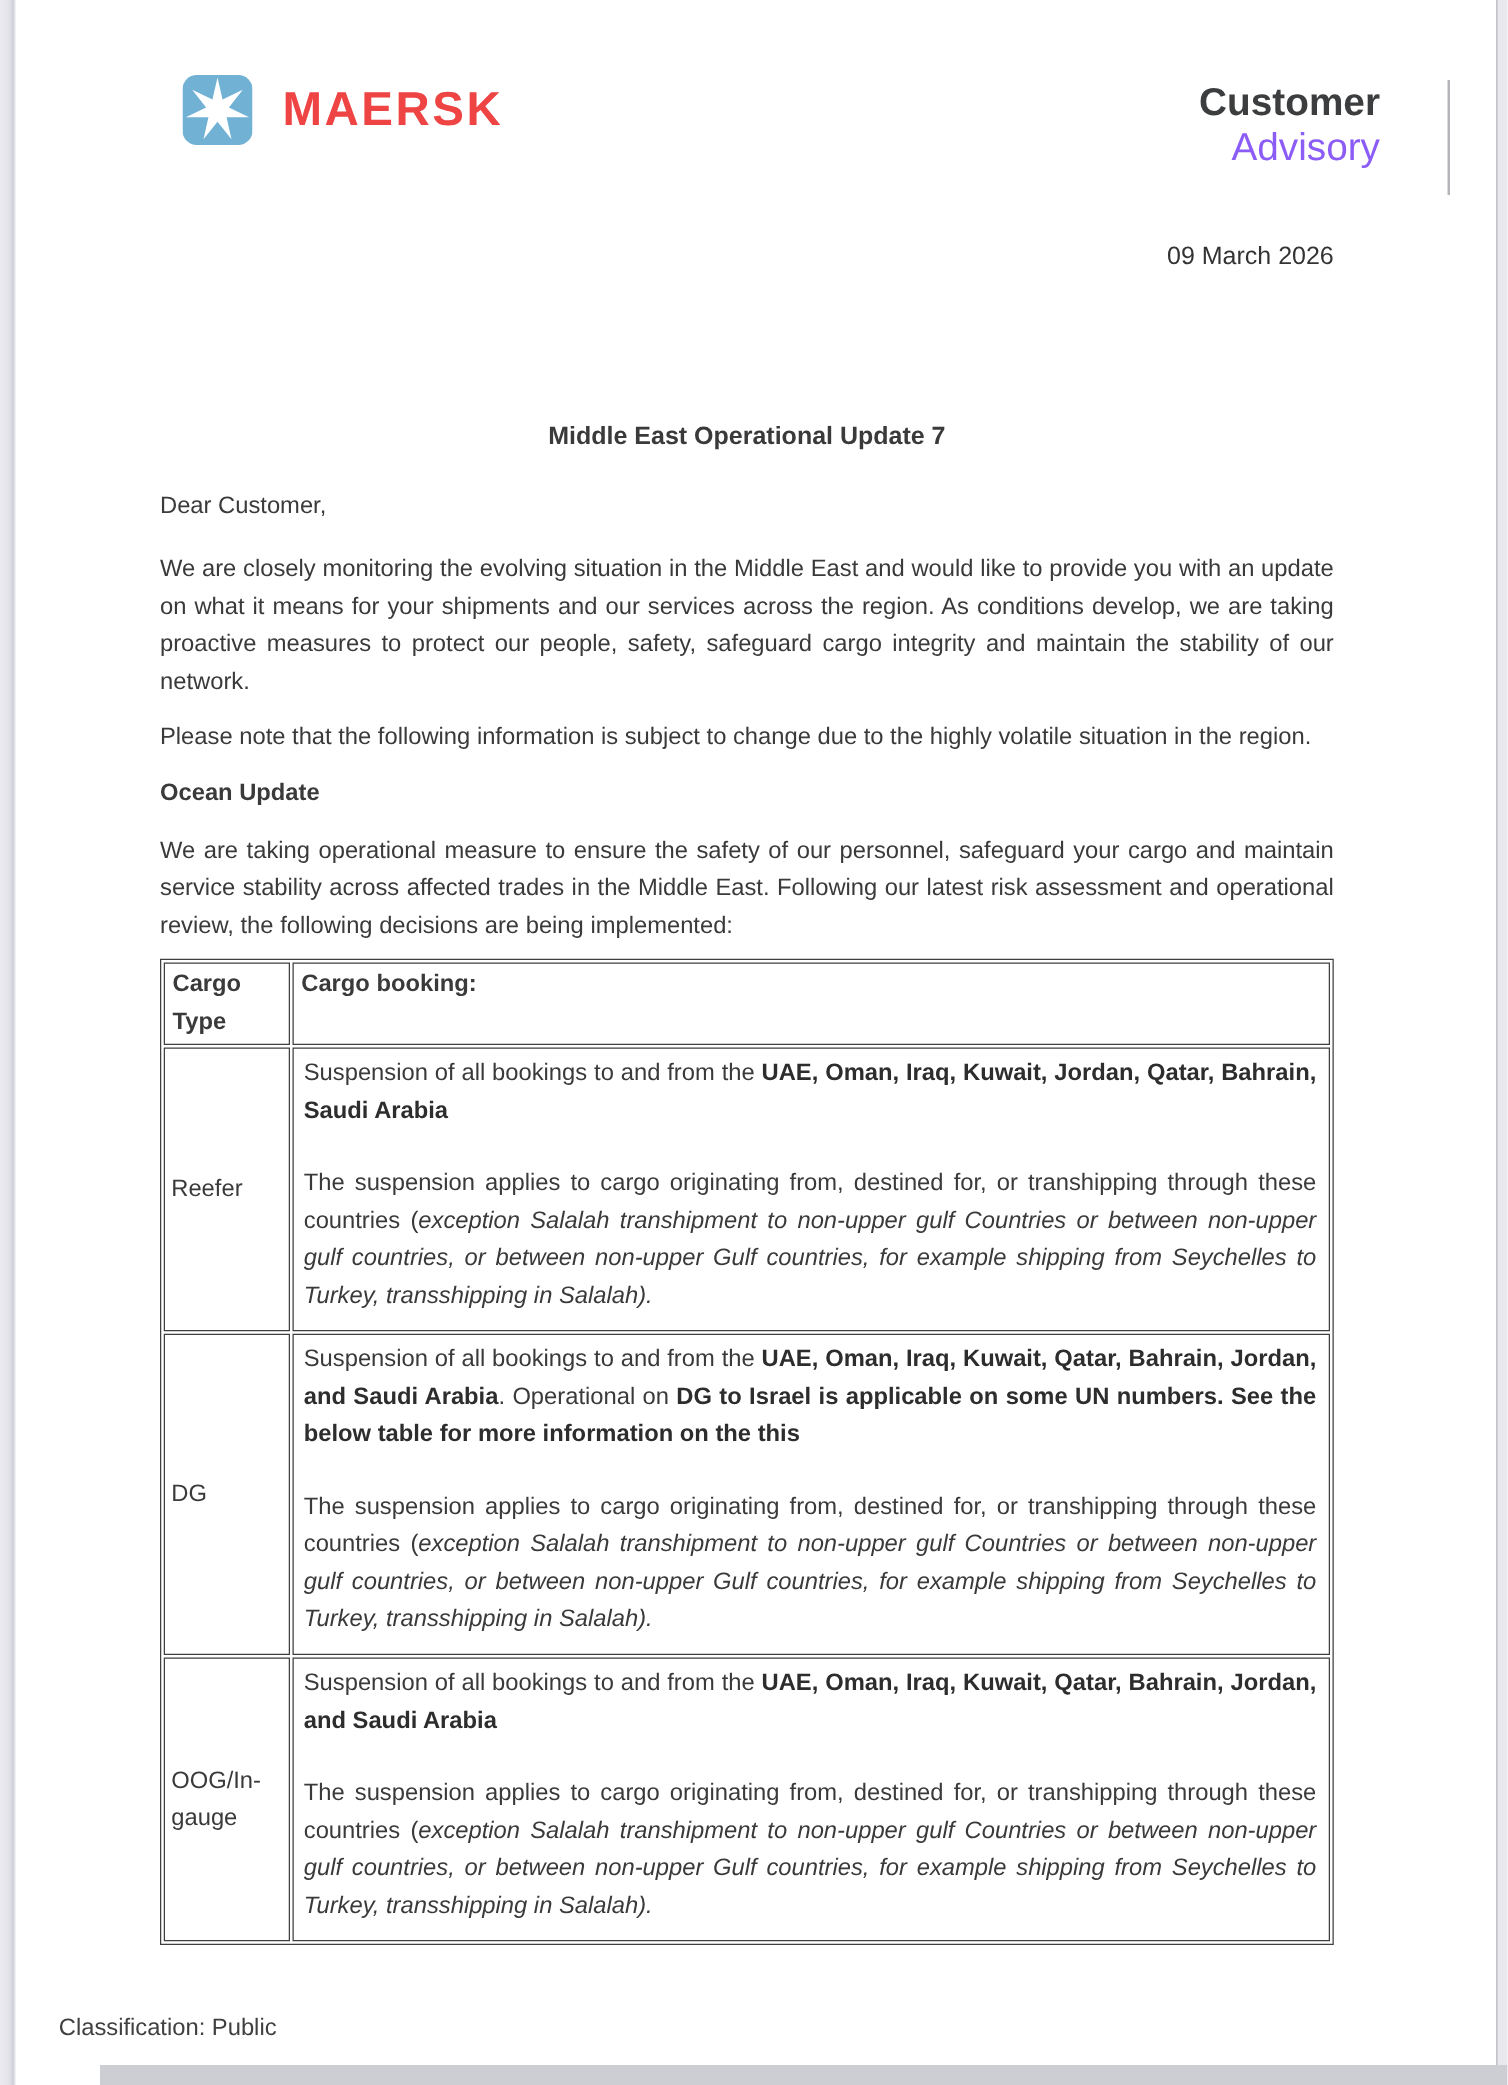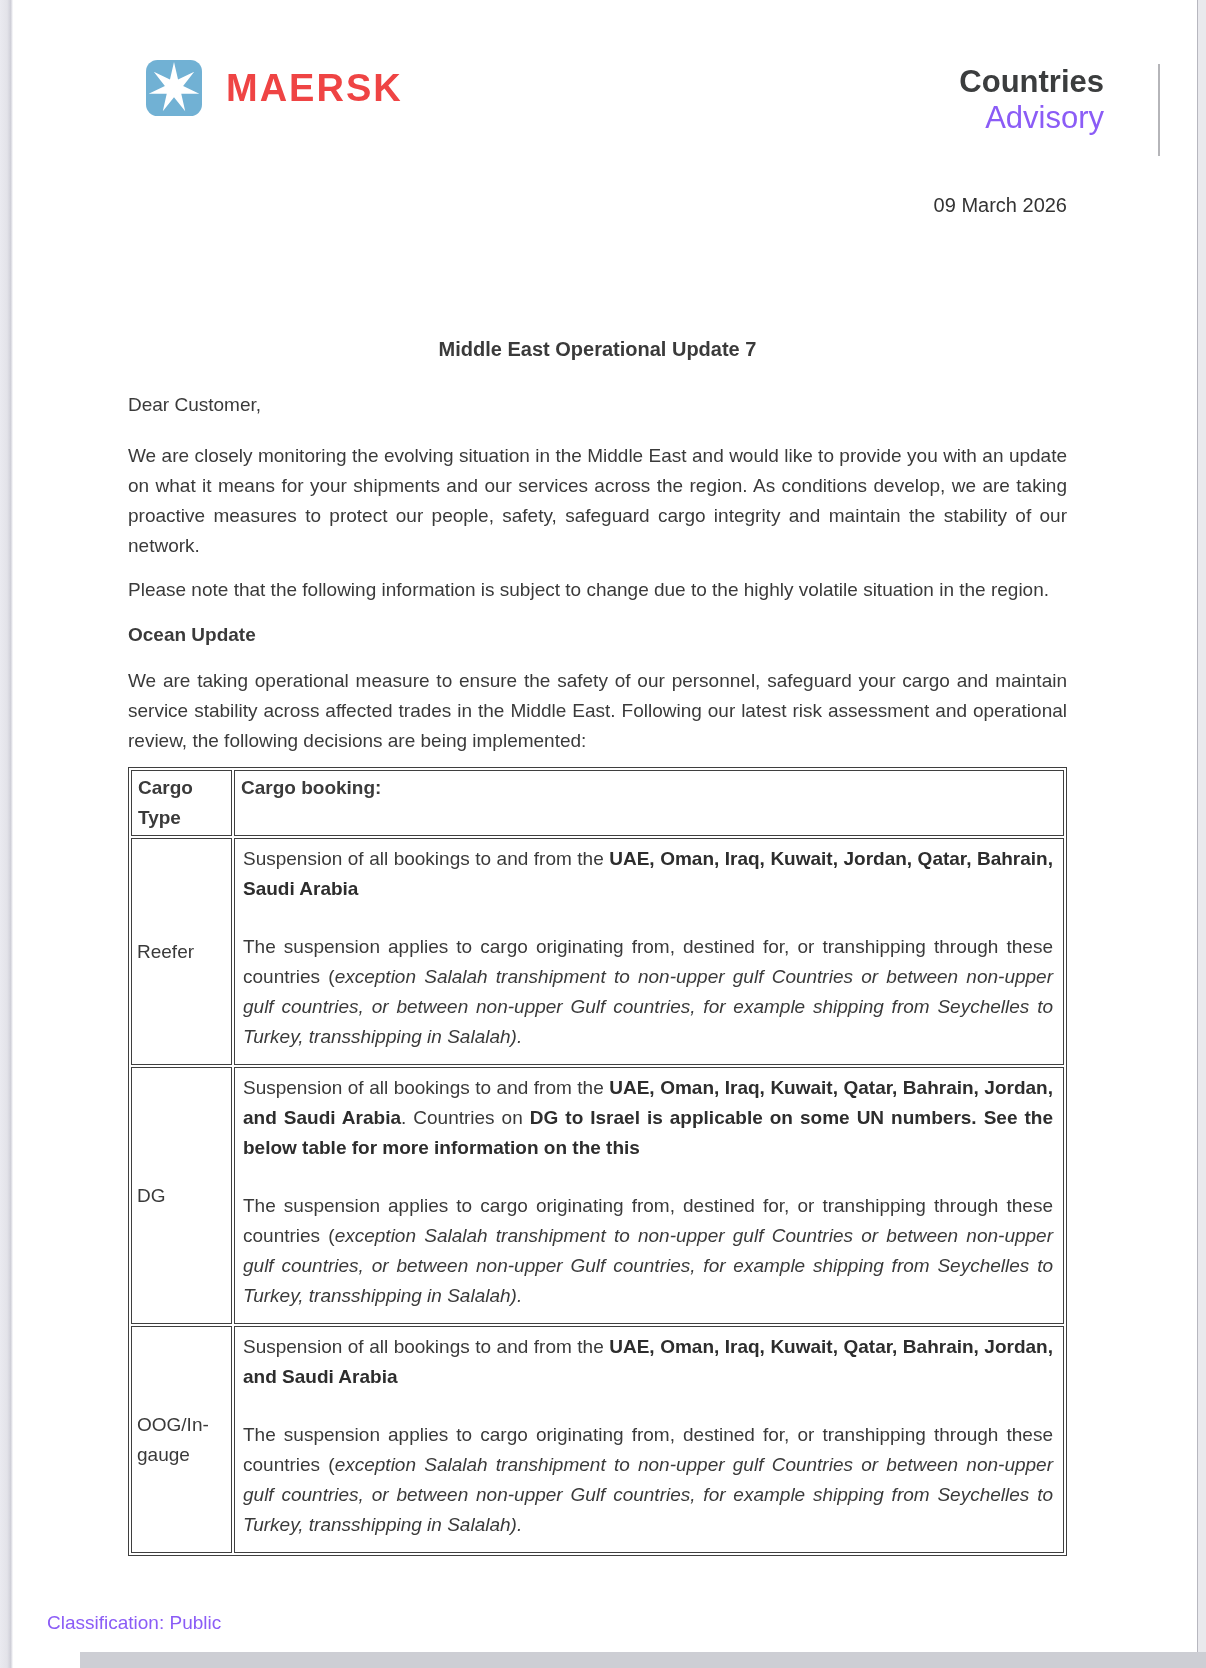--- a/index.html
+++ b/index.html
@@ -37,21 +37,21 @@
     width:939px;table-layout:fixed;margin-top:11px;background:#fff;}
   table.cargo th,table.cargo td{border:1px solid #3f3f3f;font-size:19px;line-height:30px;font-weight:400;}
   table.cargo th{height:48px;vertical-align:top;text-align:left;font-weight:700;padding:2px 6px;}
   td.ctype{vertical-align:middle;padding:2px 20px 2px 5px;}
   td.desc{vertical-align:top;padding:5px 10px 12px 8px;margin-top:36px;}
   td.desc p{margin:0 0 28px 0;text-align:justify;}
   td.desc p:last-child{margin-bottom:0;}
   .b{font-weight:700;color:#2d2d2d;}
   .i{font-style:italic;}
 
-  .classification{position:absolute;left:47px;top:1612px;font-size:19px;color:#8b5cf6;}
+  .classification{position:absolute;left:47px;top:1612px;font-size:19px;color:#404040;}
 </style>
 </head>
 <body>
 
 <div class="screen">
 
   <div class="edge-left"></div>
   <div class="edge-right"></div>
   <div class="edge-bottom"></div>
 
@@ -59,21 +59,21 @@
     <span class="logo-box">
       <svg width="56" height="56" viewBox="0 0 54 54" xmlns="http://www.w3.org/2000/svg">
         <rect x="0" y="0" width="54" height="54" rx="11" fill="#71b1d4"></rect>
         <polygon fill="#ffffff" points="27,2 30.9,18.9 46.5,11.4 35.8,25 51.4,32.6 34,32.6 37.8,49.5 27,36 16.2,49.5 20,32.6 2.6,32.6 18.2,25 7.5,11.4 23.1,18.9"></polygon>
       </svg>
     </span>
     <span class="wordmark">MAERSK</span>
   </div>
 
   <div class="advisory-block">
-    <div class="advisory-l1">Countries</div>
+    <div class="advisory-l1">Customer</div>
     <div class="advisory-l2">Advisory</div>
   </div>
 
   <div class="date">09 March 2026</div>
 
   <div class="doc">
     <div class="title">Middle East Operational Update 7</div>
     <p class="salutation">Dear Customer,</p>
     <p class="p1">We are closely monitoring the evolving situation in the Middle East and would like to provide you with an update on what it means for your shipments and our services across the region. As conditions develop, we are taking proactive measures to protect our people, safety, safeguard cargo integrity and maintain the stability of our network.</p>
     <p class="p2">Please note that the following information is subject to change due to the highly volatile situation in the region.</p>
@@ -95,21 +95,21 @@
         <td class="ctype">Reefer</td>
         <td class="desc">
           <p><span>Suspension of all bookings to and from the </span><span class="b">UAE, Oman, Iraq, Kuwait, Jordan, Qatar, Bahrain, Saudi Arabia</span></p>
           <p><span>The suspension applies to cargo originating from, destined for, or transhipping through these countries (</span><span class="i">exception Salalah transhipment to non-upper gulf Countries or between non-upper gulf countries, or between non-upper Gulf countries, for example shipping from Seychelles to Turkey, transshipping in Salalah).</span></p>
         </td>
       </tr>
 
       <tr>
         <td class="ctype">DG</td>
         <td class="desc">
-          <p><span>Suspension of all bookings to and from the </span><span class="b">UAE, Oman, Iraq, Kuwait, Qatar, Bahrain, Jordan, and Saudi Arabia</span><span>. Countries on </span><span class="b">DG to Israel is applicable on some UN numbers. See the below table for more information on the this</span></p>
+          <p><span>Suspension of all bookings to and from the </span><span class="b">UAE, Oman, Iraq, Kuwait, Qatar, Bahrain, Jordan, and Saudi Arabia</span><span>. Operational on </span><span class="b">DG to Israel is applicable on some UN numbers. See the below table for more information on the this</span></p>
           <p><span>The suspension applies to cargo originating from, destined for, or transhipping through these countries (</span><span class="i">exception Salalah transhipment to non-upper gulf Countries or between non-upper gulf countries, or between non-upper Gulf countries, for example shipping from Seychelles to Turkey, transshipping in Salalah).</span></p>
         </td>
       </tr>
 
       <tr>
         <td class="ctype">OOG/In-gauge</td>
         <td class="desc">
           <p><span>Suspension of all bookings to and from the </span><span class="b">UAE, Oman, Iraq, Kuwait, Qatar, Bahrain, Jordan, and Saudi Arabia</span></p>
           <p><span>The suspension applies to cargo originating from, destined for, or transhipping through these countries (</span><span class="i">exception Salalah transhipment to non-upper gulf Countries or between non-upper gulf countries, or between non-upper Gulf countries, for example shipping from Seychelles to Turkey, transshipping in Salalah).</span></p>
         </td>

